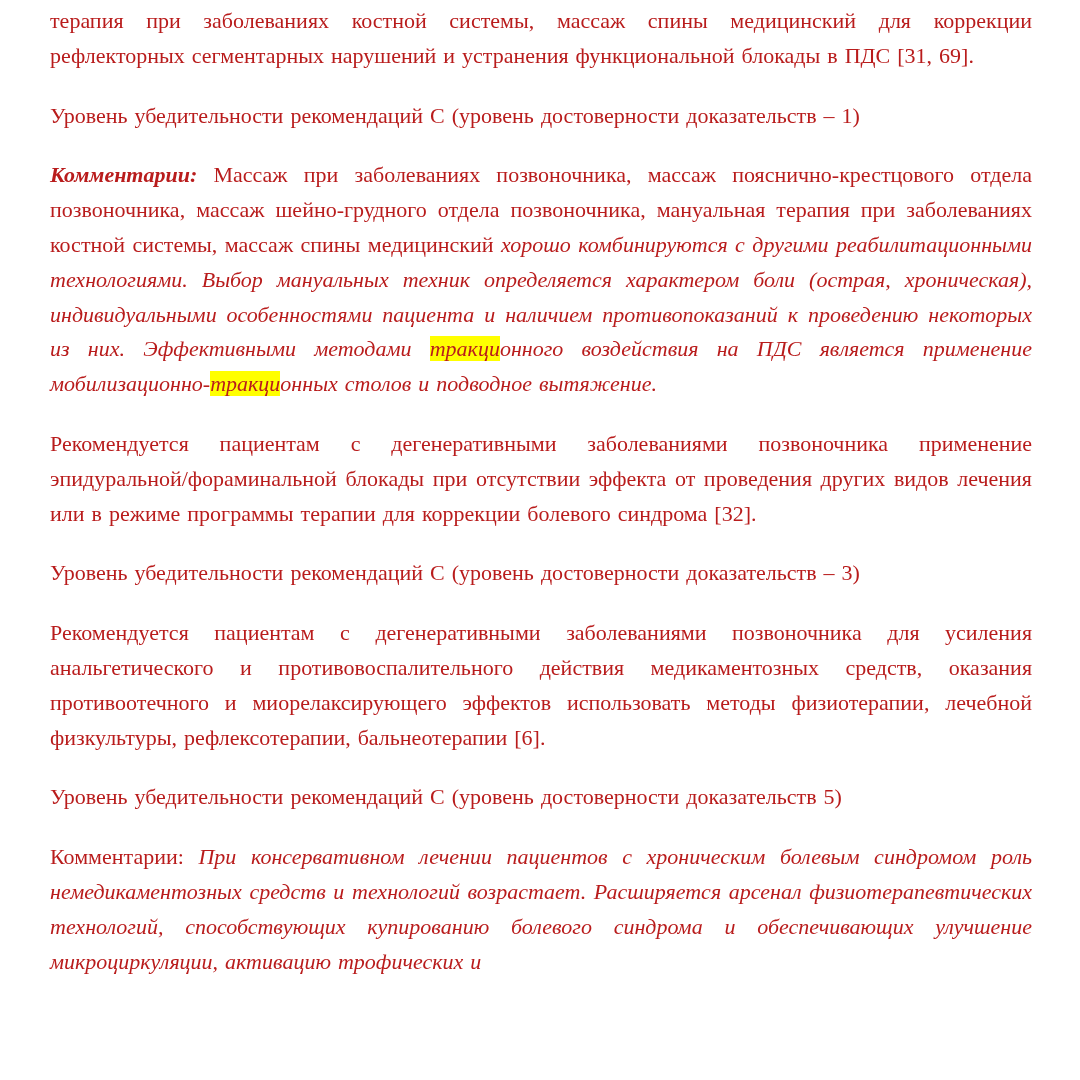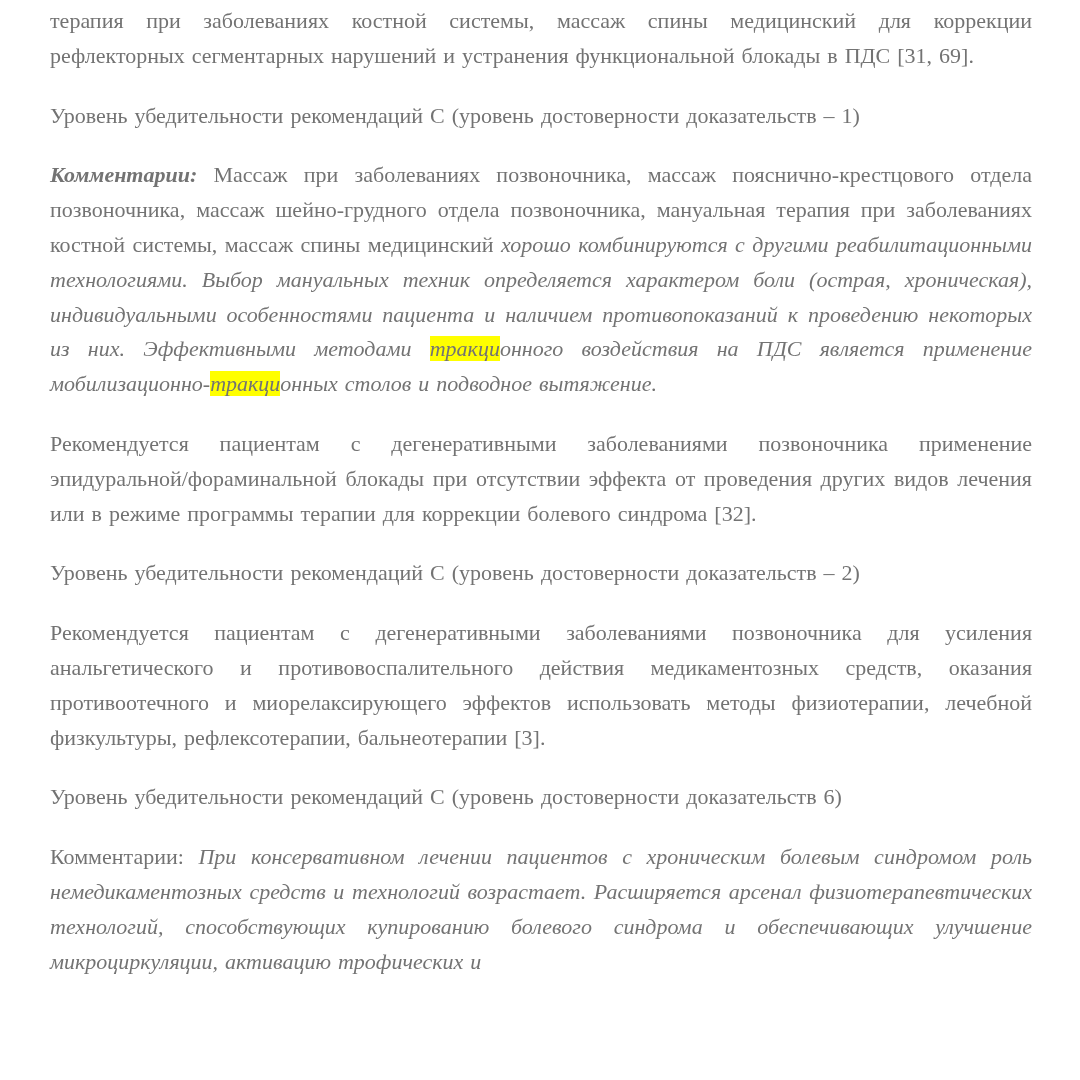--- a/index.html
+++ b/index.html
@@ -13,21 +13,21 @@
     background: #ffffff;
   }
   .page {
     box-sizing: border-box;
     width: 1080px;
     height: 1080px;
     padding: 4px 48px 0 50px;
     font-family: "Liberation Serif", serif;
     font-size: 22px;
     line-height: 34.8px;
-    color: #737373;
+    color: #b91c1c;
     text-align: justify;
     word-spacing: 1.5px;
   }
   .doc-paragraph {
     margin: 0 0 25px 0;
   }
   .bold { font-weight: 400; }
   .italic { font-style: italic; }
   .bold-italic { font-weight: 700; font-style: italic; }
   .hl { background-color: #ffff00; }
@@ -38,21 +38,21 @@
 <div class="page">
 
   <p class="doc-paragraph"><span>терапия при заболеваниях костной системы, массаж спины медицинский для коррекции рефлекторных сегментарных нарушений и устранения функциональной блокады в ПДС [31, 69].</span></p>
 
   <p class="doc-paragraph"><span class="bold">Уровень убедительности рекомендаций С (</span><span>уровень достоверности доказательств – 1)</span></p>
 
   <p class="doc-paragraph"><span class="bold-italic">Комментарии: </span><span>Массаж при заболеваниях позвоночника, массаж пояснично-крестцового отдела позвоночника, массаж шейно-грудного отдела позвоночника, мануальная терапия при заболеваниях костной системы, массаж спины медицинский </span><span class="italic">хорошо комбинируются с другими реабилитационными технологиями. Выбор мануальных техник определяется характером боли (острая, хроническая), индивидуальными особенностями пациента и наличием противопоказаний к проведению некоторых из них. Эффективными методами </span><span class="italic hl">тракци</span><span class="italic">онного воздействия на ПДС является применение мобилизационно-</span><span class="italic hl">тракци</span><span class="italic">онных столов и подводное вытяжение.</span></p>
 
   <p class="doc-paragraph"><span class="bold">Рекомендуется</span><span> пациентам с дегенеративными заболеваниями позвоночника применение эпидуральной/фораминальной блокады при отсутствии эффекта от проведения других видов лечения или в режиме программы терапии для коррекции болевого синдрома [32].</span></p>
 
-  <p class="doc-paragraph"><span class="bold">Уровень убедительности рекомендаций С (</span><span>уровень достоверности доказательств – 2)</span></p>
+  <p class="doc-paragraph"><span class="bold">Уровень убедительности рекомендаций С (</span><span>уровень достоверности доказательств – 3)</span></p>
 
-  <p class="doc-paragraph"><span class="bold">Рекомендуется</span><span> пациентам с дегенеративными заболеваниями позвоночника для усиления анальгетического и противовоспалительного действия  медикаментозных средств, оказания противоотечного и миорелаксирующего эффектов использовать методы физиотерапии, лечебной физкультуры, рефлексотерапии, бальнеотерапии [3].</span></p>
+  <p class="doc-paragraph"><span class="bold">Рекомендуется</span><span> пациентам с дегенеративными заболеваниями позвоночника для усиления анальгетического и противовоспалительного действия  медикаментозных средств, оказания противоотечного и миорелаксирующего эффектов использовать методы физиотерапии, лечебной физкультуры, рефлексотерапии, бальнеотерапии [6].</span></p>
 
-  <p class="doc-paragraph"><span class="bold">Уровень убедительности рекомендаций С (</span><span>уровень достоверности доказательств 6)</span></p>
+  <p class="doc-paragraph"><span class="bold">Уровень убедительности рекомендаций С (</span><span>уровень достоверности доказательств 5)</span></p>
 
   <p class="doc-paragraph"><span class="bold">Комментарии: </span><span class="italic">При консервативном лечении пациентов с хроническим болевым синдромом роль немедикаментозных средств и технологий возрастает. Расширяется арсенал физиотерапевтических технологий, способствующих купированию болевого синдрома и обеспечивающих улучшение микроциркуляции, активацию трофических и</span></p>
 
 </div>
 
 </body></html>

